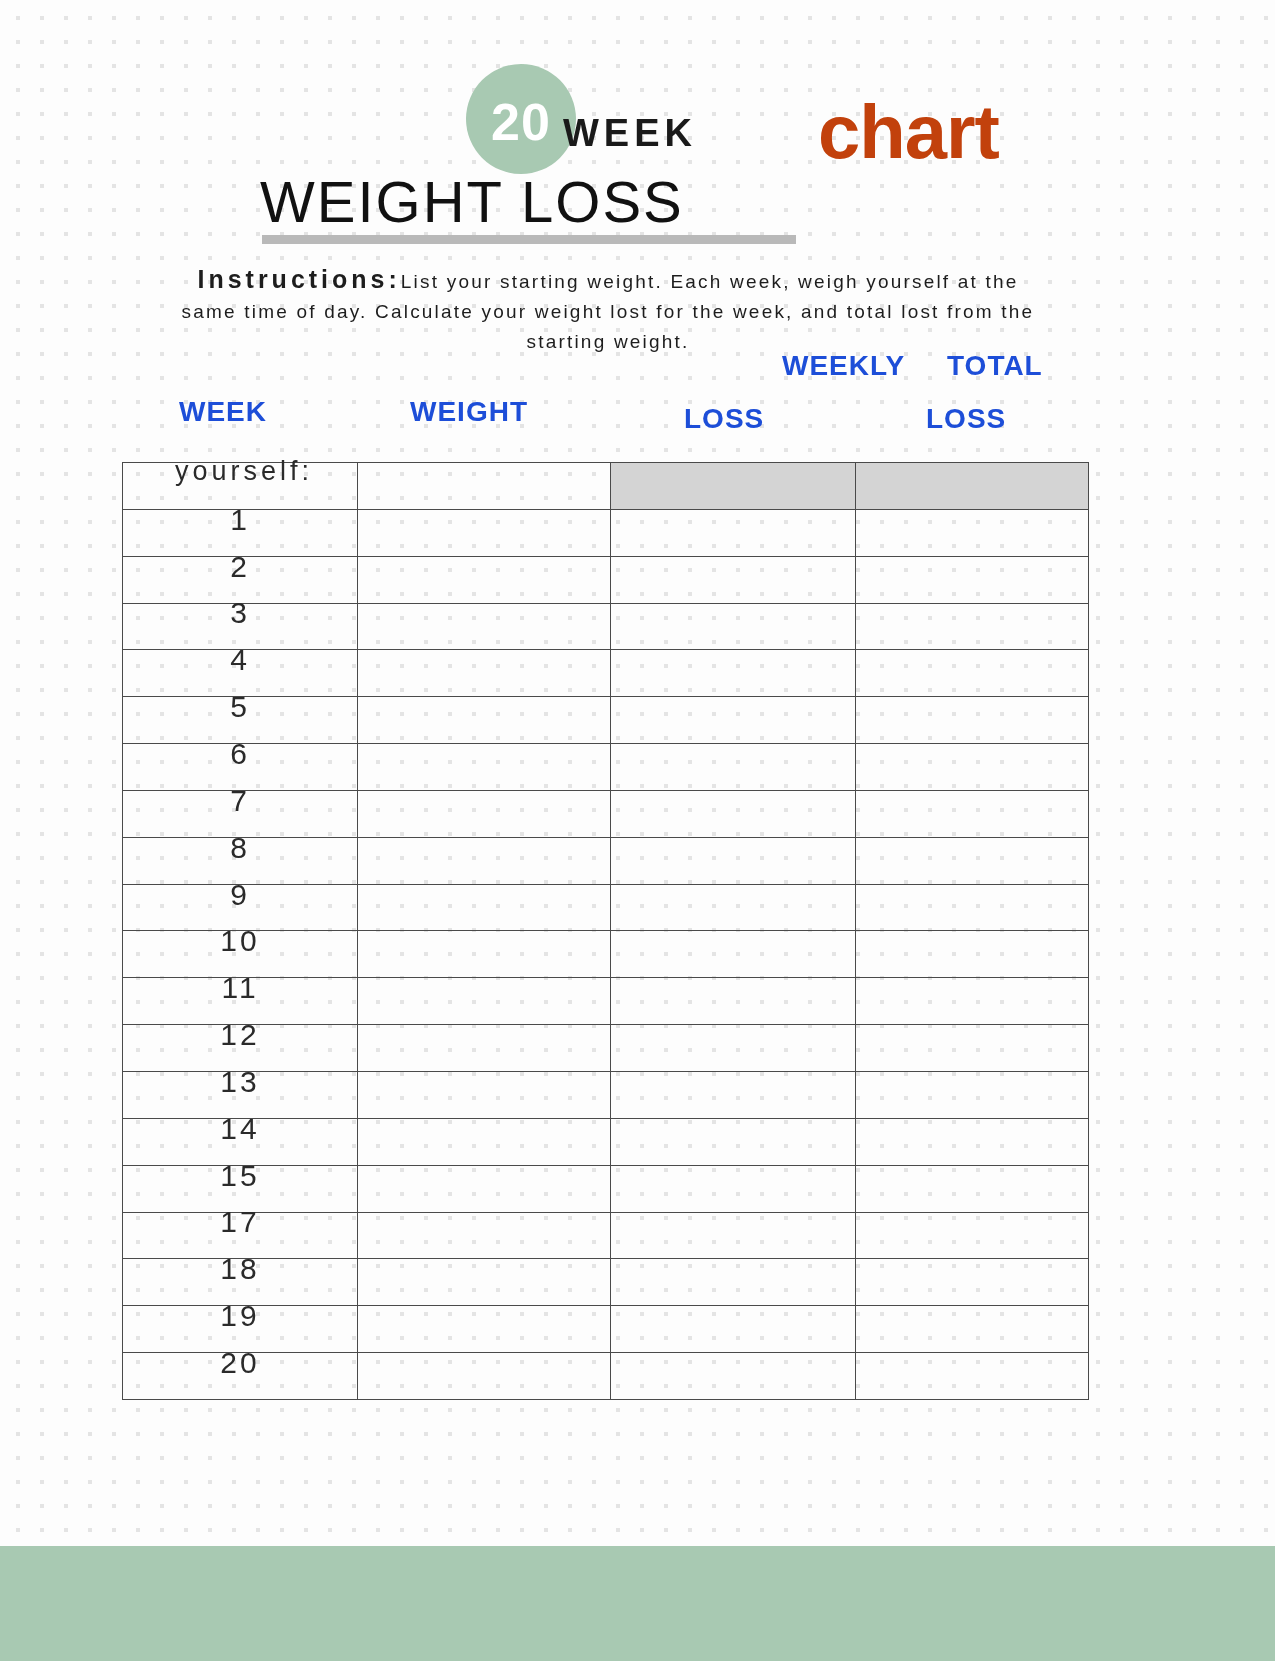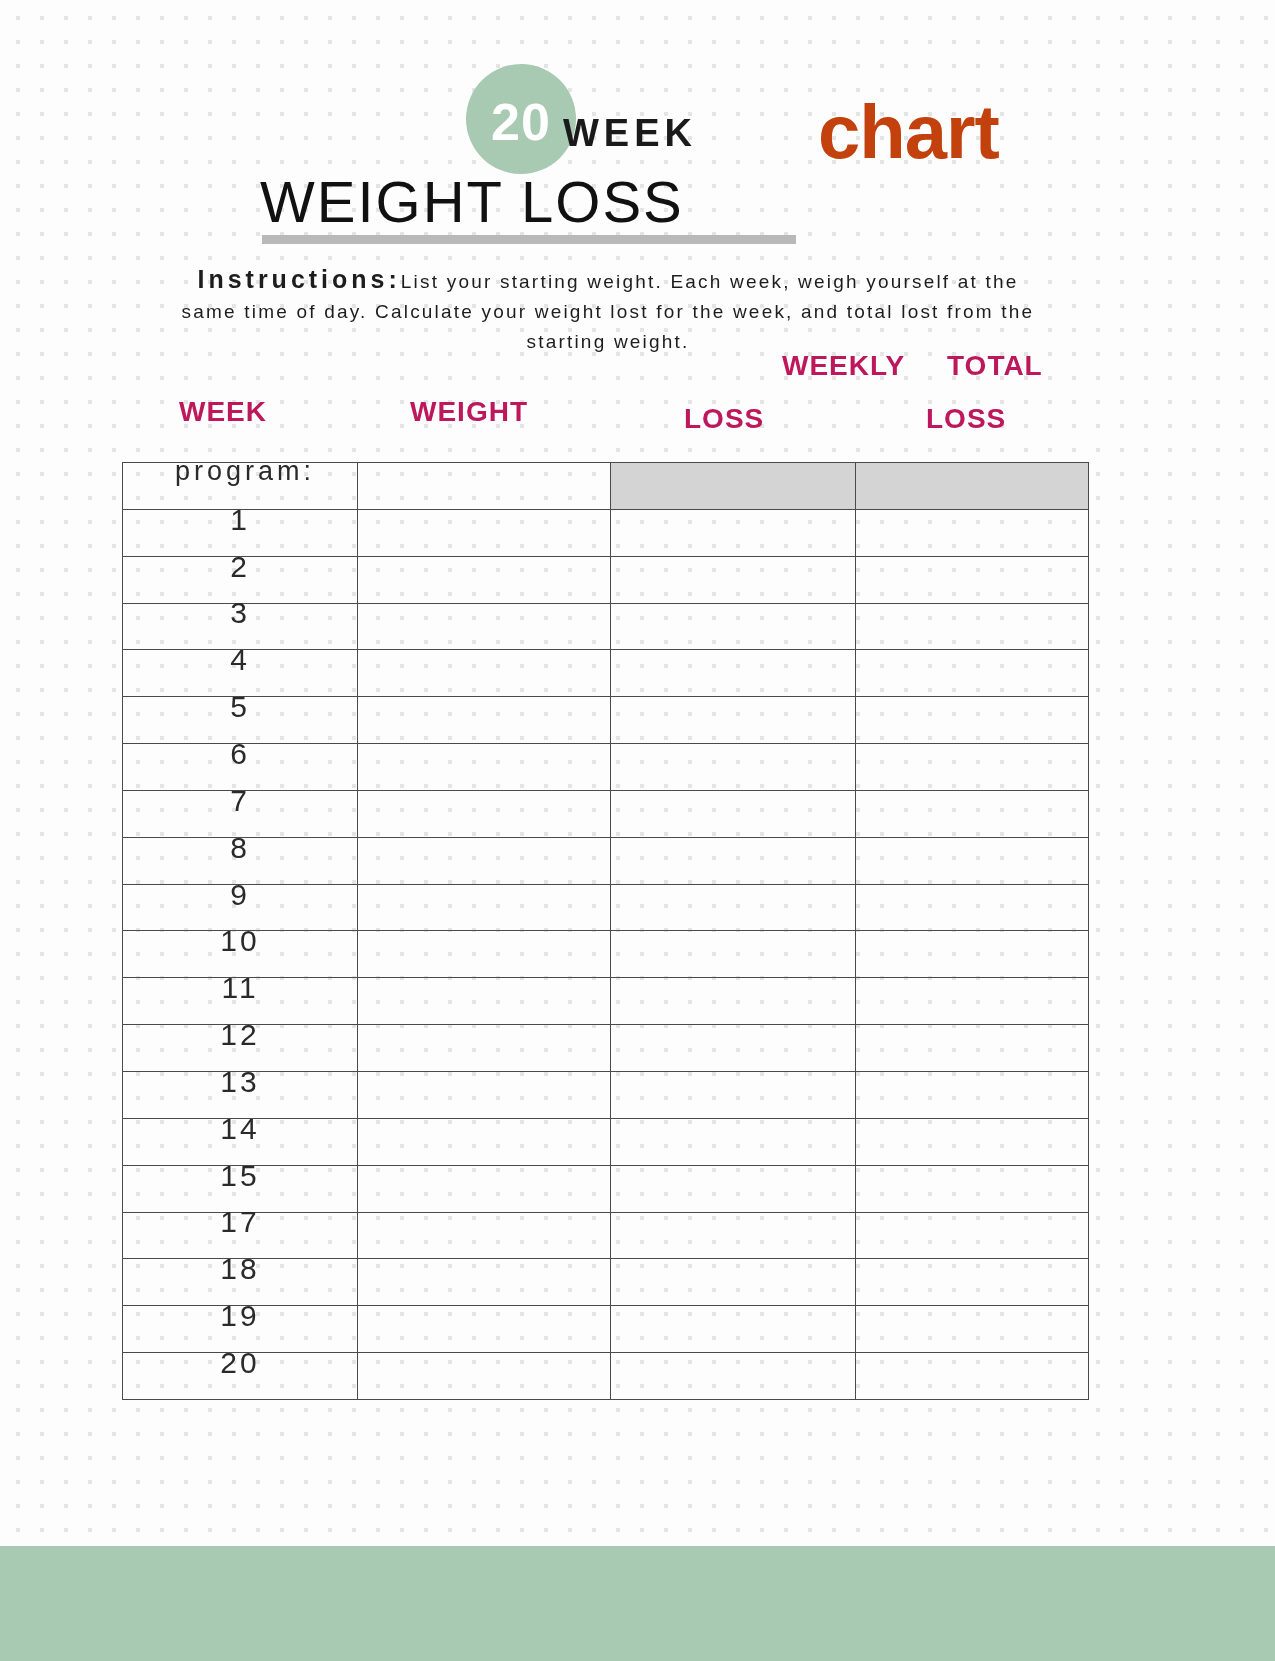--- a/index.html
+++ b/index.html
@@ -112,21 +112,21 @@
   }
   .instructions b {
     font-size: 25px;
     letter-spacing: 4px;
   }
 
   
   .col-head {
     position: absolute;
     font-weight: bold;
-    color: #be185d;
+    color: #1d4ed8;
     font-size: 28px;
     letter-spacing: 1px;
   }
   .ch-week   { left: 179px; top: 396px; }
   .ch-weight { left: 410px; top: 396px; }
   .ch-weekly { left: 782px; top: 350px; }
   .ch-loss1  { left: 684px; top: 403px; }
   .ch-total  { left: 947px; top: 350px; }
   .ch-loss2  { left: 926px; top: 403px; }
 
@@ -235,21 +235,21 @@
   <div class="col-head ch-weekly">WEEKLY</div>
   <div class="col-head ch-loss1">LOSS</div>
   <div class="col-head ch-total">TOTAL</div>
   <div class="col-head ch-loss2">LOSS</div>
 
   <div class="table-wrap">
     <table class="grid">
       <tbody>
         <tr>
           <td class="c-week">
-            <span class="week-label starting">program:</span>
+            <span class="week-label starting">yourself:</span>
           </td>
           <td class="c-weight"></td>
           <td class="c-loss shade"></td>
           <td class="c-total shade"></td>
         </tr>
         <tr>
           <td class="c-week">
               <span class="week-label">1</span>
             </td>
           <td class="c-weight"></td>

